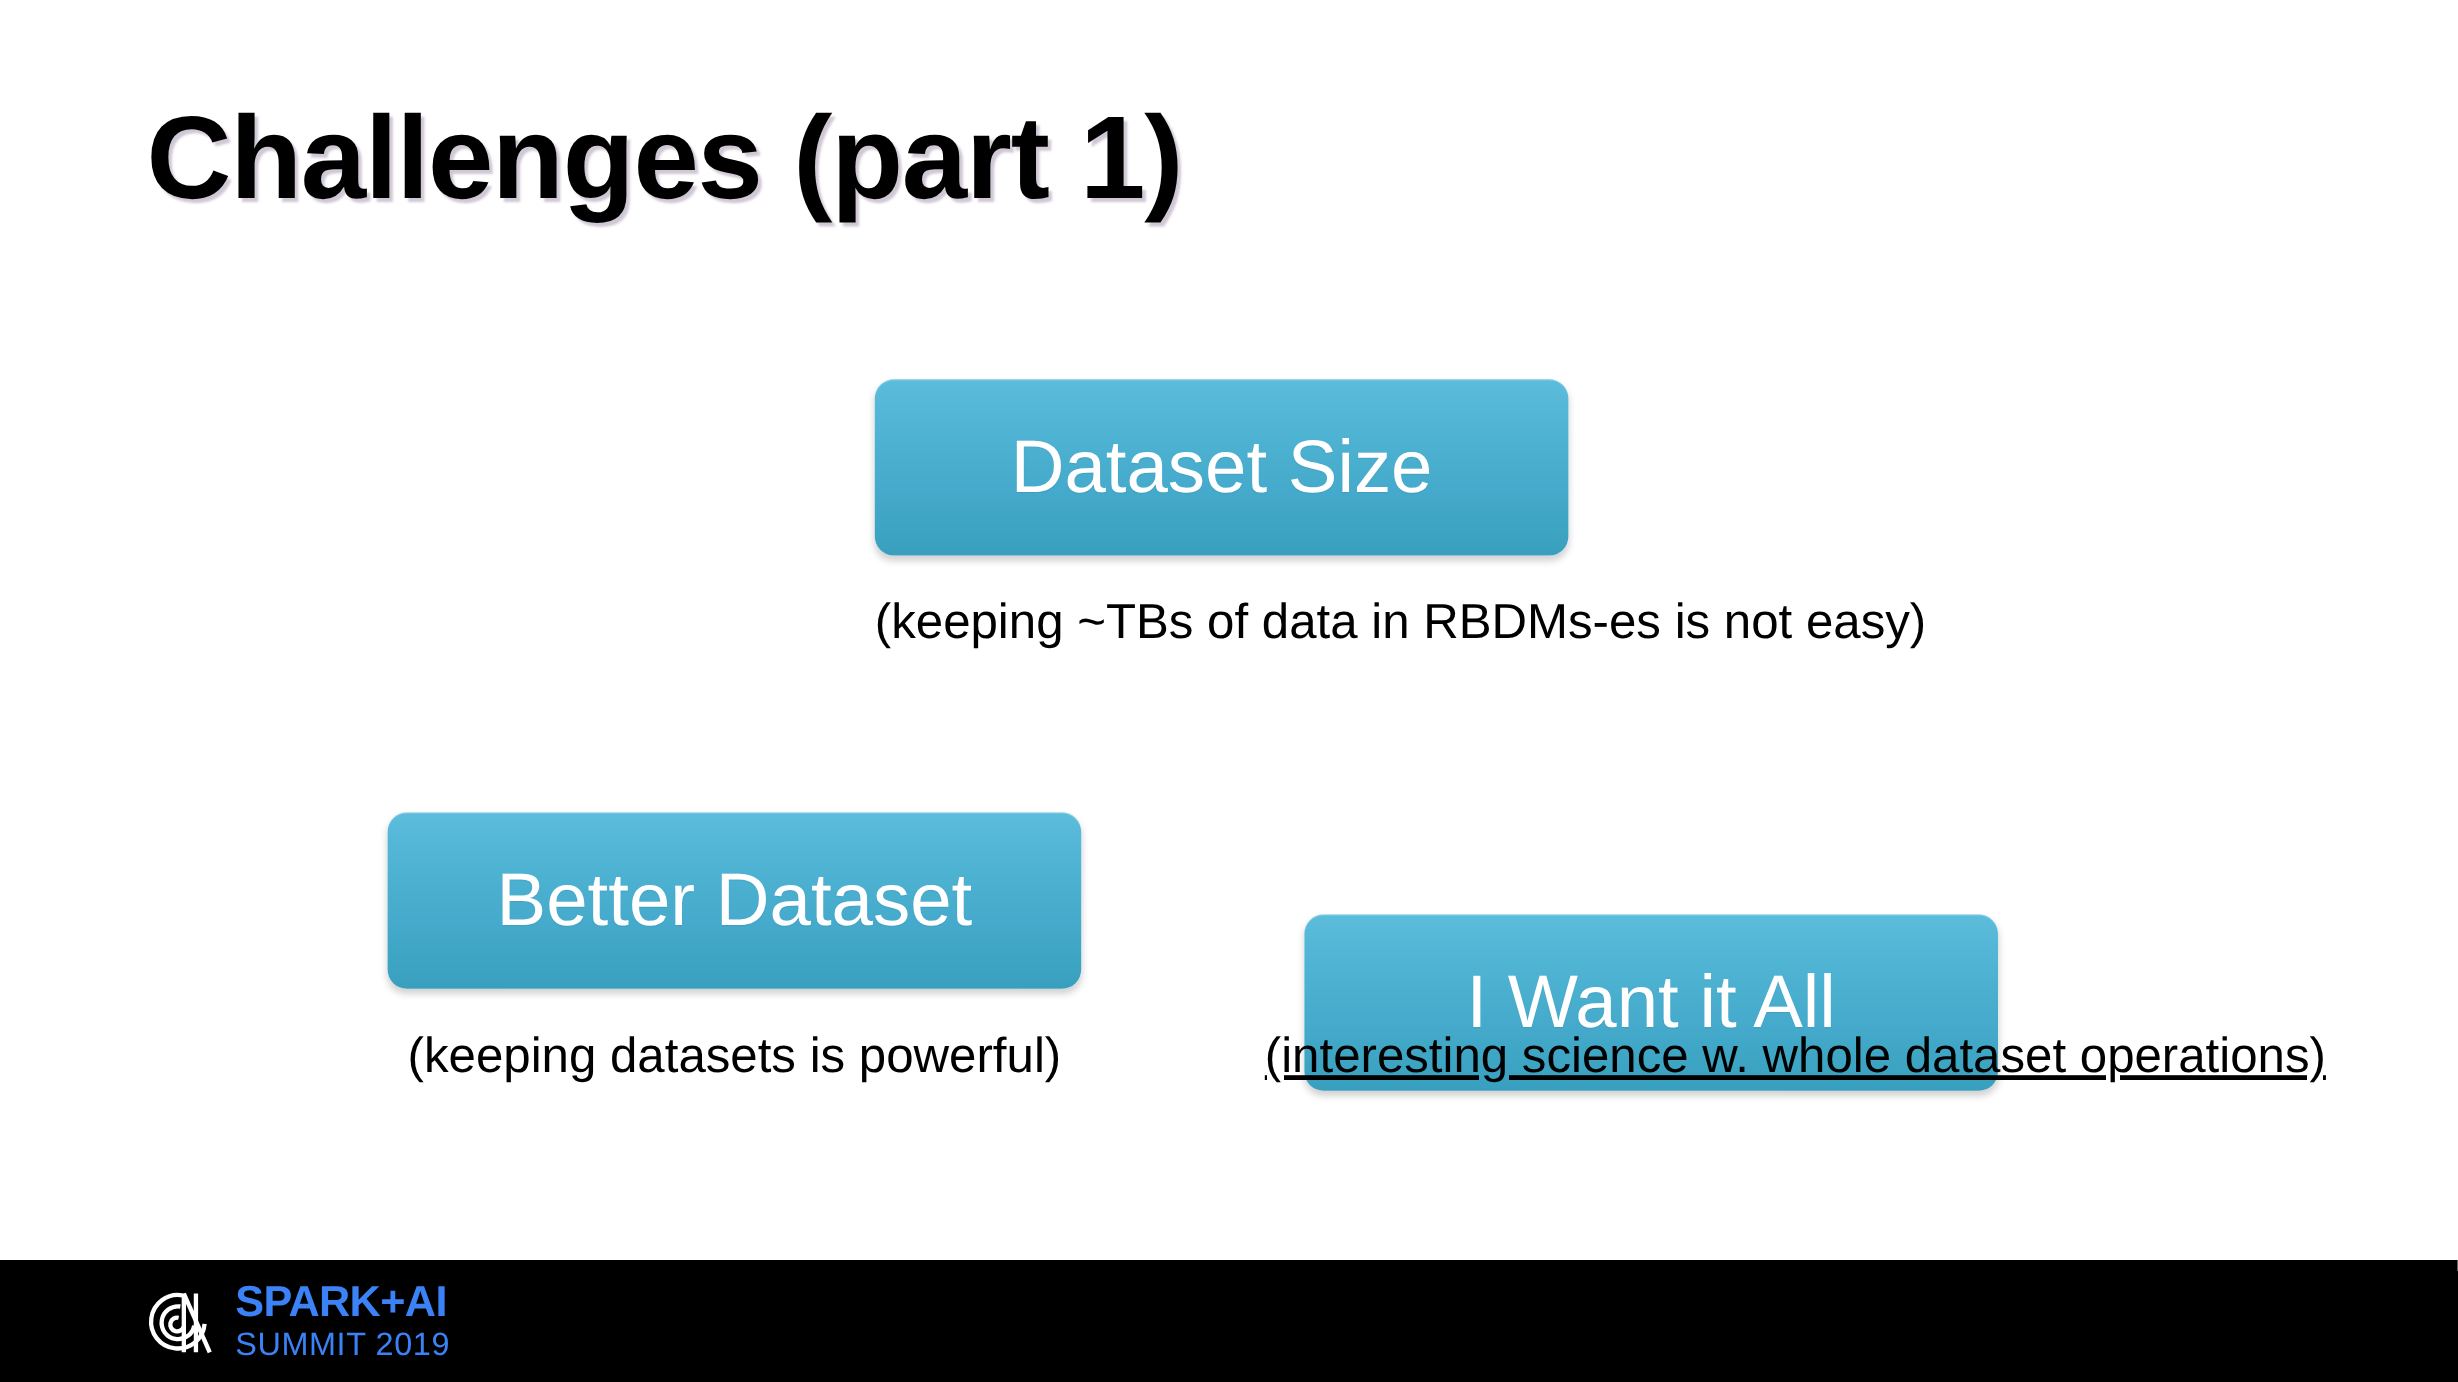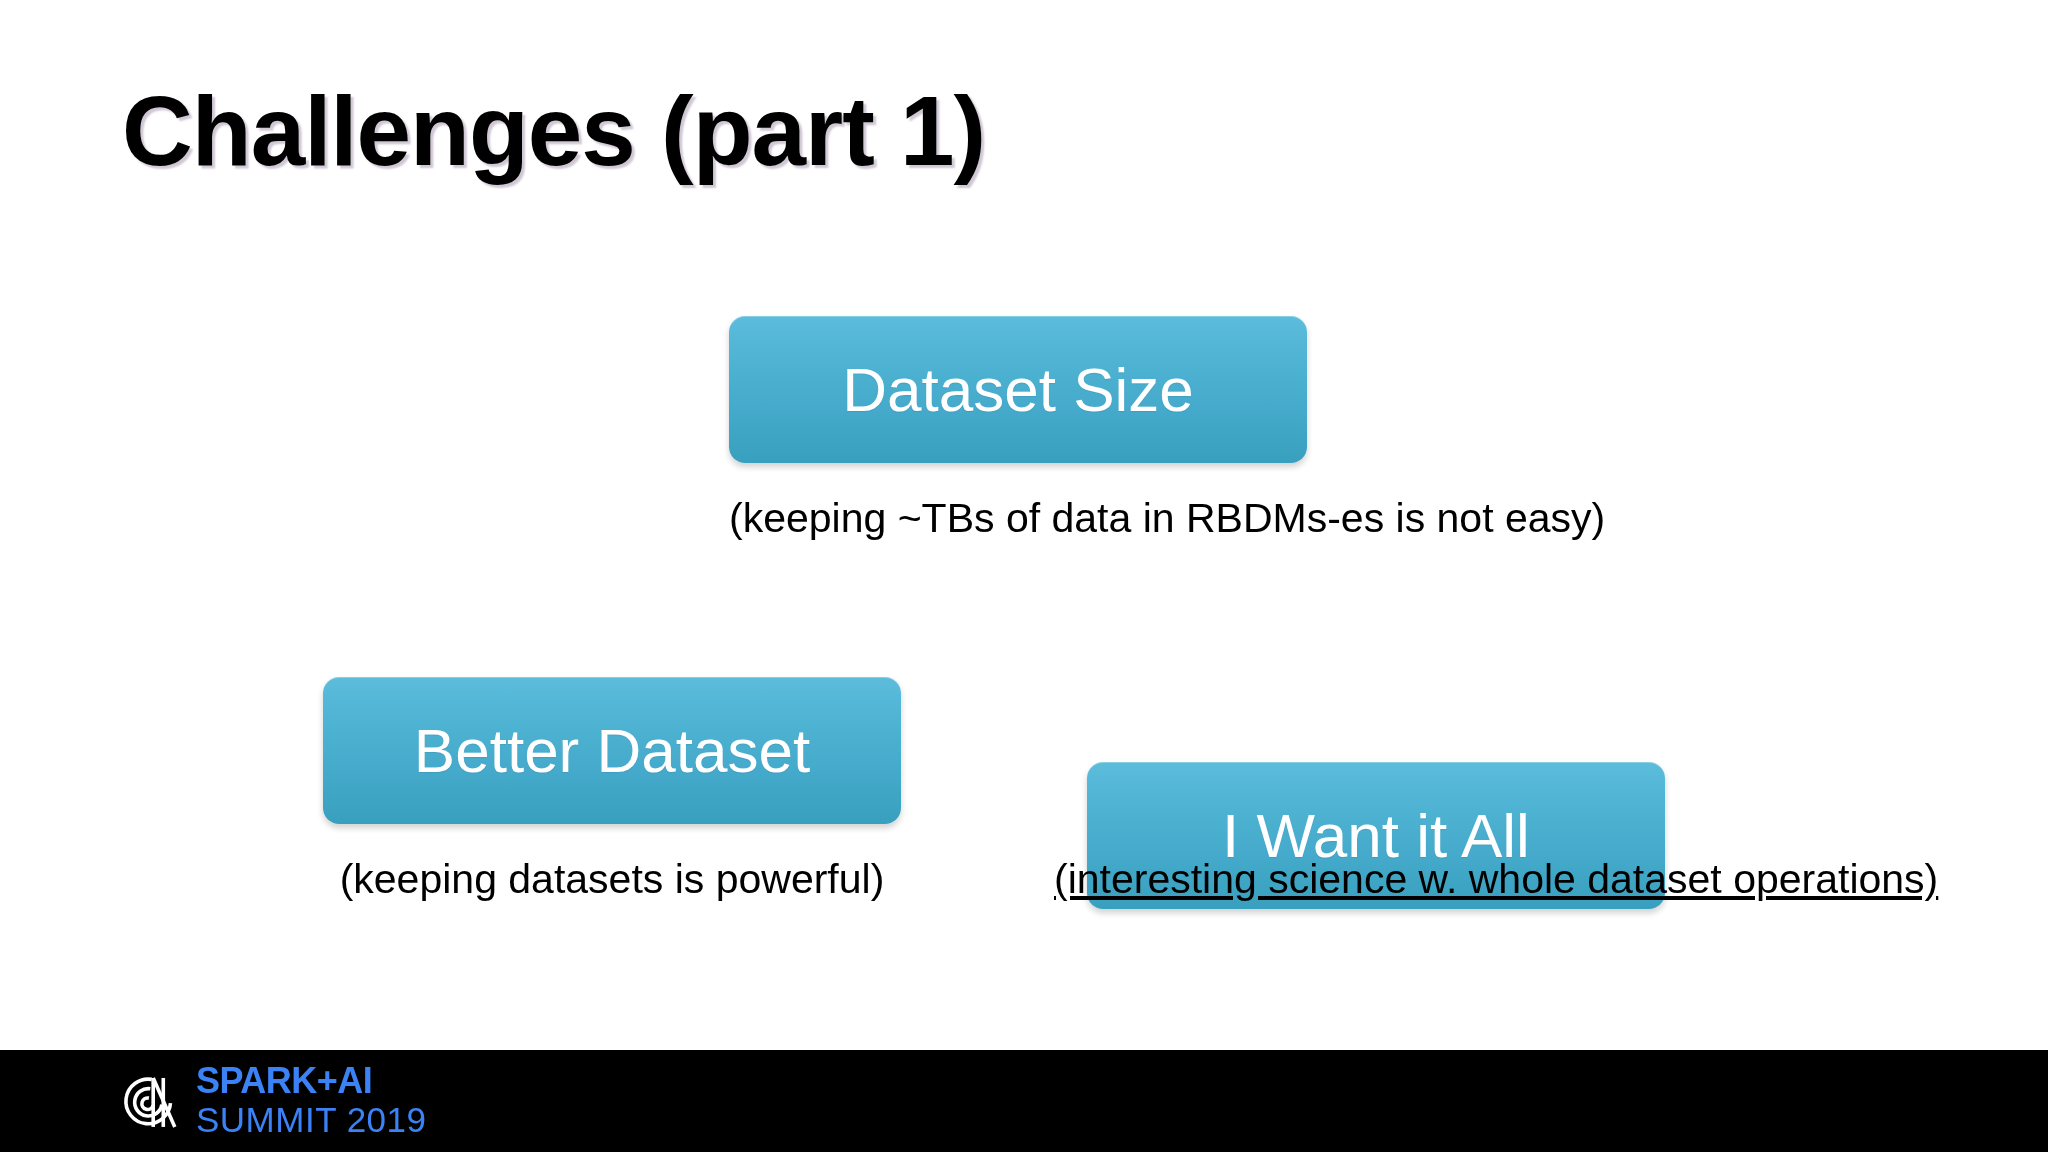--- a/index.html
+++ b/index.html
@@ -134,21 +134,21 @@
     justify-content: center;
     color: #3b82f6;
   }
   #footer-logo-line1 {
     font-size: 36px;
     font-weight: bold;
     letter-spacing: -0.5px;
     line-height: 1.0;
   }
   #footer-logo-line2 {
-    font-size: 35px;
+    font-size: 27px;
     font-weight: normal;
     letter-spacing: 0.5px;
     line-height: 1.05;
     margin-top: 3px;
   }
 </style>
 </head>
 <body>
 
 <div id="slide">

